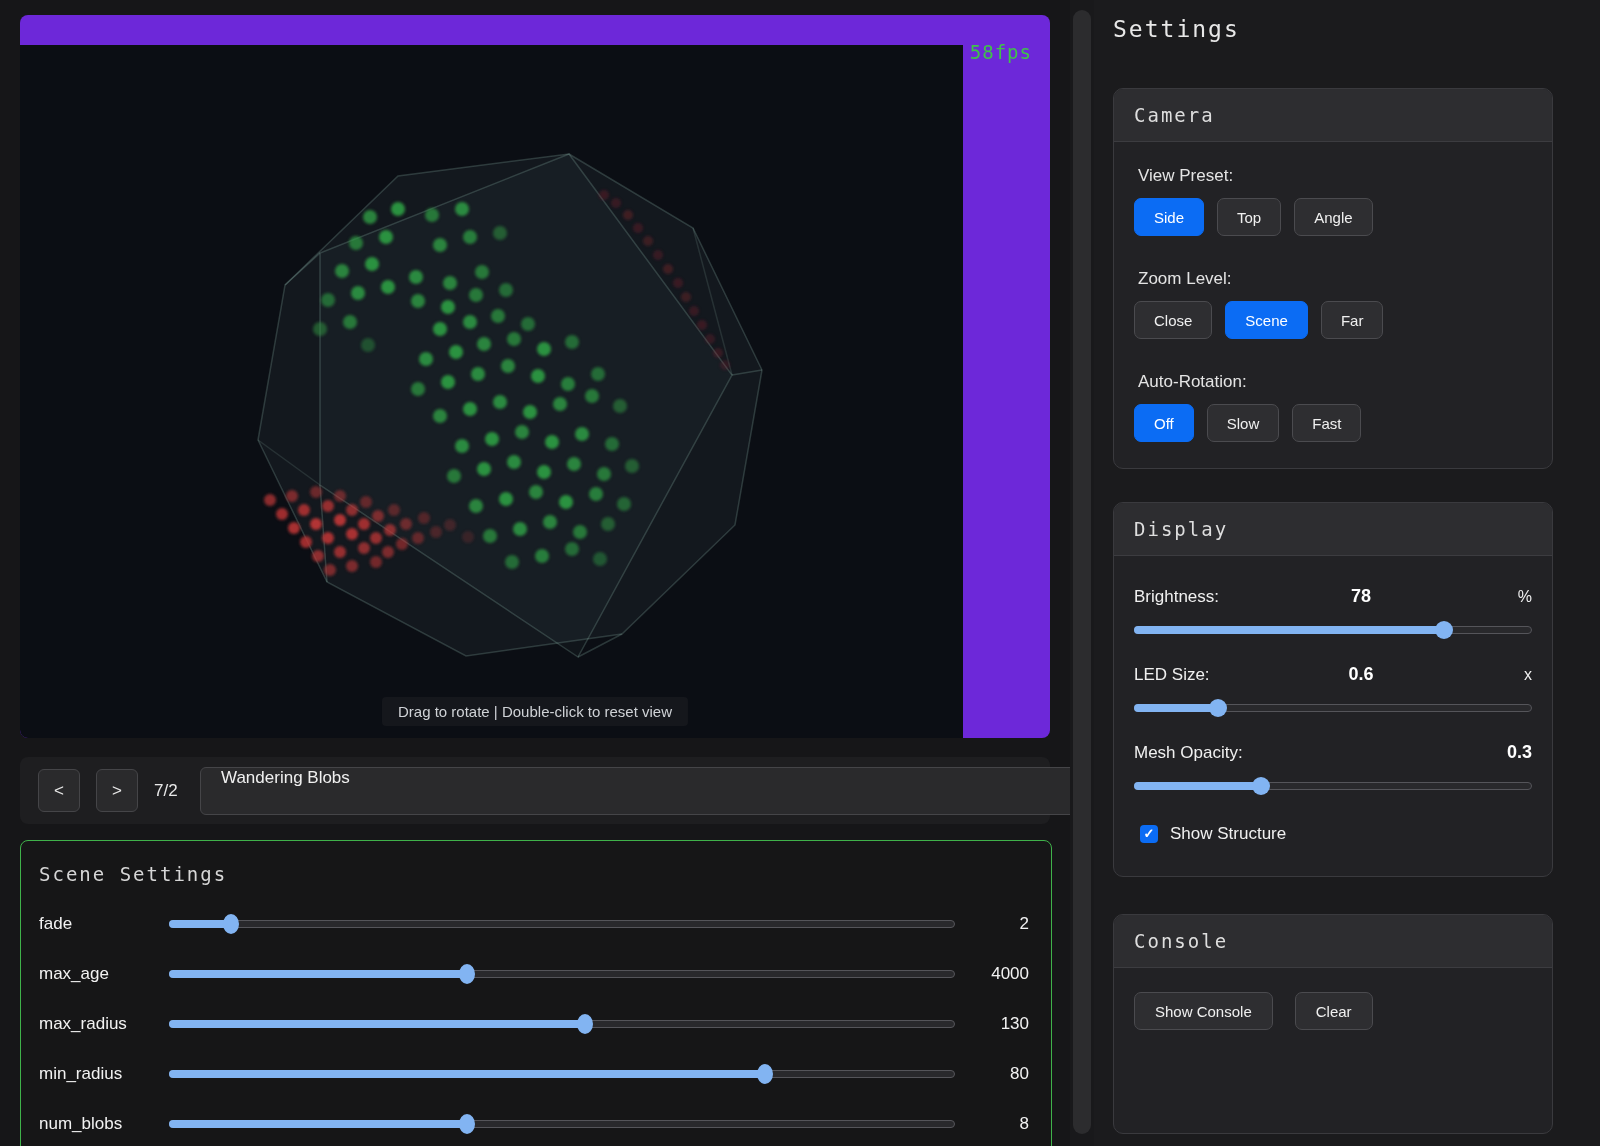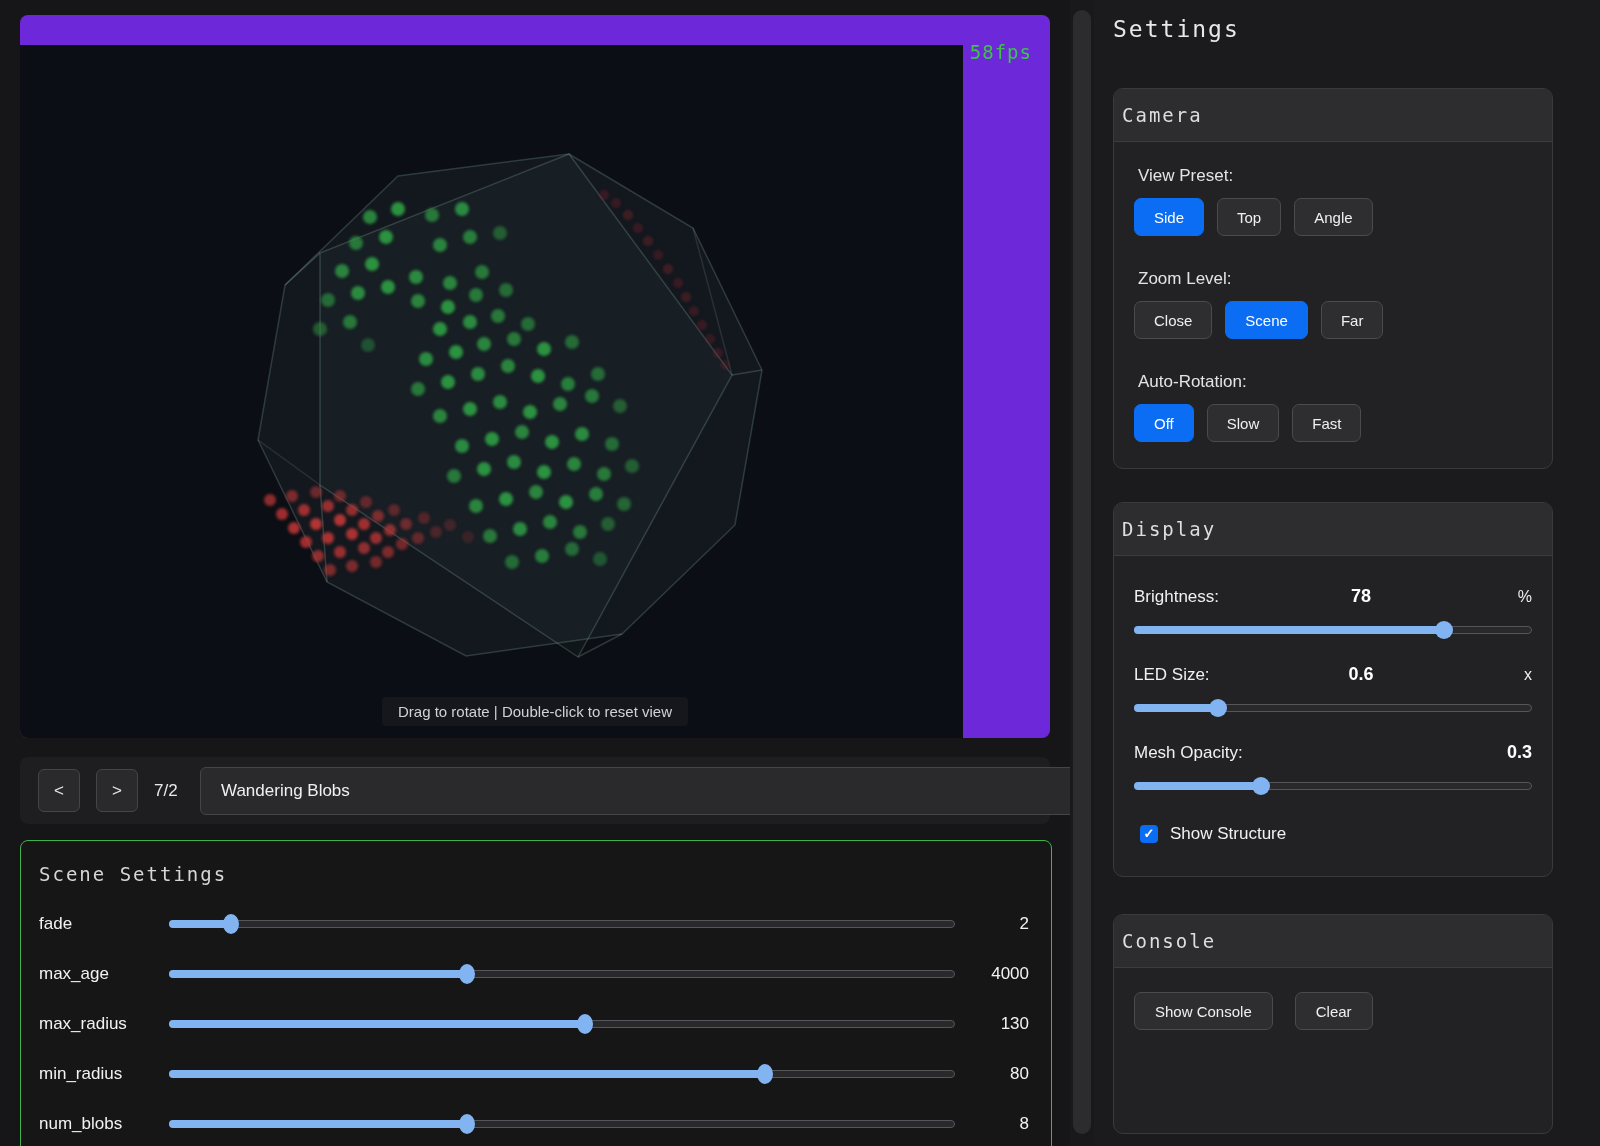--- a/index.html
+++ b/index.html
@@ -20,21 +20,21 @@
   #scene-nav { position:absolute; left:20px; top:757px; width:1030px; height:67px;
                background:#1e1e20; border-radius:8px; }
   .nav-btn { position:absolute; top:12px; width:42px; height:43px; background:#2a2a2c;
              border:1px solid #454548; border-radius:6px; color:#e8e8e8; font-size:17px;
              display:flex; align-items:center; justify-content:center; cursor:pointer; }
   #nav-prev { left:18px; } #nav-next { left:76px; }
   #nav-counter { position:absolute; left:134px; top:0; height:67px; display:flex;
                  align-items:center; font-size:17px; color:#e8e8e8; }
   #scene-select { position:absolute; left:180px; top:10px; width:916px; height:48px;
                   background:#2a2a2c; border:1px solid #454548; border-radius:6px;
-                  display:flex; align-items:center; padding:0 20px; font-size:17px;
+                  display:flex; padding:0 20px; font-size:17px;
                   color:#f0f0f0; cursor:pointer; }
   #scene-select .arrow { margin-left:auto; font-size:13px; color:#d8d8d8; }
 
   
   #scene-panel { position:absolute; left:20px; top:840px; width:1032px; height:380px;
                  background:#161617; border:1px solid #3fb14a; border-radius:8px;
                  padding:22px 22px 0 18px; }
   #scene-panel h2 { font-size:19px; font-weight:normal; color:#d6d6d6; letter-spacing:2px; }
   .scene-row { display:grid; grid-template-columns:130px 1fr 74px; align-items:center;
                margin-top:28px; height:22px; }
@@ -54,21 +54,21 @@
   
   #main-scrollbar { position:absolute; left:1070px; top:0; width:24px; height:1146px; background:#19191b; }
   #main-scrollbar .sb-thumb { position:absolute; left:3px; top:10px; width:18px; height:1124px;
                               border-radius:9px; background:#2c2c2e; cursor:pointer; }
 
   
   #sidebar { position:absolute; left:1094px; top:0; width:506px; height:1146px;
              background:#1b1b1d; padding:16px 47px 0 19px; }
   #sidebar h1 { font-size:23px; font-weight:normal; color:#e8e8e8; letter-spacing:2px; }
   .panel { background:#222225; border:1px solid #3a3a3e; border-radius:10px; overflow:hidden; }
-  .panel-header { background:#2d2d30; border-bottom:1px solid #3c3c40; padding:15px 8px;
+  .panel-header { background:#2d2d30; border-bottom:1px solid #3c3c40; padding:15px 20px;
                   font-size:19px; color:#dedede; letter-spacing:2px; }
   #camera-panel { margin-top:46px; }
   #display-panel { margin-top:33px; }
   #console-panel { margin-top:37px; height:220px; }
 
   .panel-body { padding:16px 20px 26px 20px; }
   .opt-group-label { font-size:17px; color:#e4e4e4; margin:8px 0 12px 4px; }
   .opt-group + .opt-group-label, .opt-row + .opt-group-label { margin-top:33px; }
   .opt-row { display:flex; gap:13px; }
   .opt-btn { height:38px; padding:0 19px; background:#2e2e31; border:1px solid #4b4b4f;

